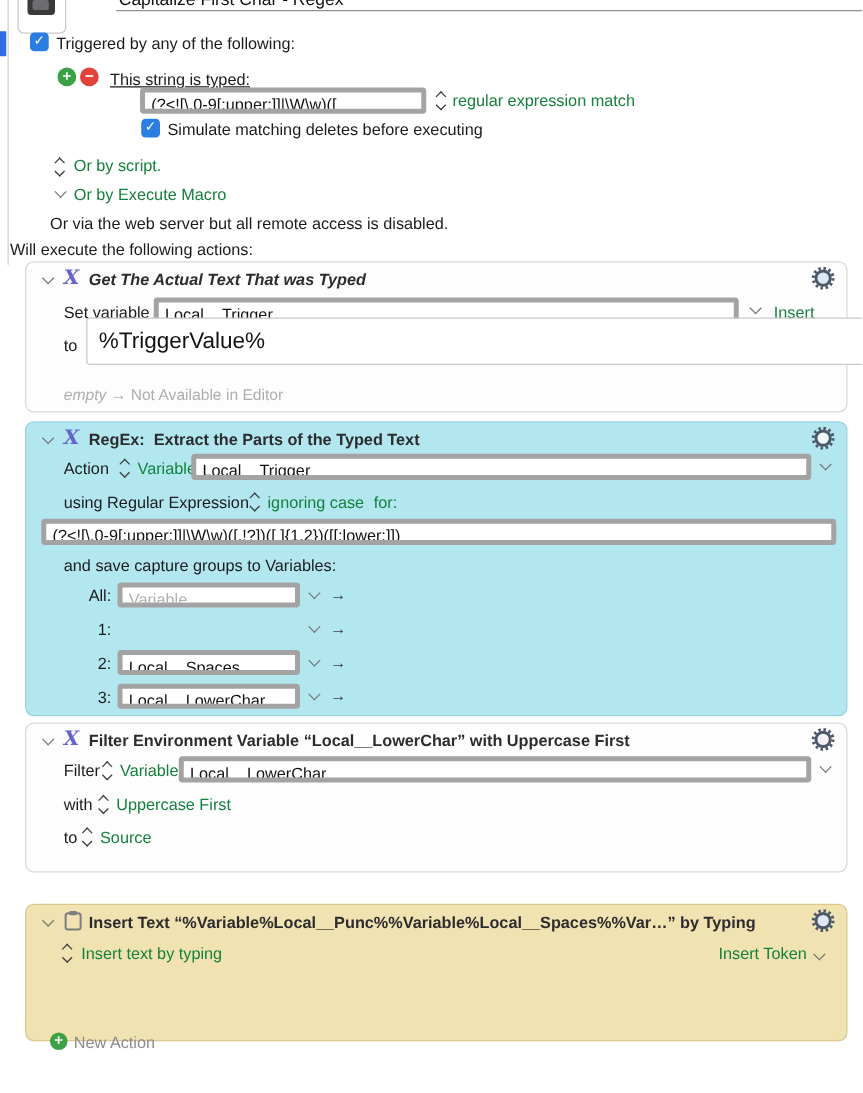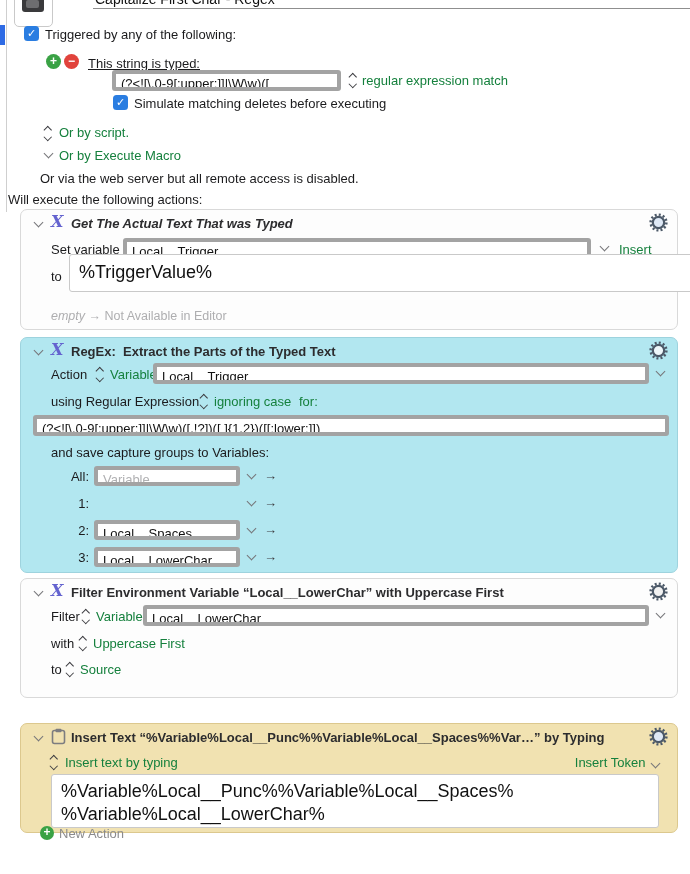--- a/index.html
+++ b/index.html
@@ -213,22 +213,18 @@
         </svg>
     </span>
 
     <span class="abs ud" style="left:30px;top:32px;">
         <i class="u"></i>
         <i class="d"></i>
       </span>
     <div class="abs t13 bold" style="left:44px;top:31px;">Insert text by typing</div>
     <div class="abs t13 bold" style="left:538px;top:31px;width:100px;text-align:right;"><span>Insert Token</span> <span class="cd" style="margin-left:3px;"></span></div>
 
-    <div class="abs bigfield" style="left:30px;top:50px;width:608px;height:54px;line-height:23px;">
-      <div>%Variable%Local__Punc%%Variable%Local__Spaces%</div>
-      <div>%Variable%Local__LowerChar%</div>
-    </div>
   </div>
 
   <div class="abs rbtn green" style="left:40px;top:826px;width:14px;height:14px;line-height:13px;">+</div>
   <div class="abs newact-label" style="left:59px;top:826px;">New Action</div>
 
 </div>
 
 </body></html>

